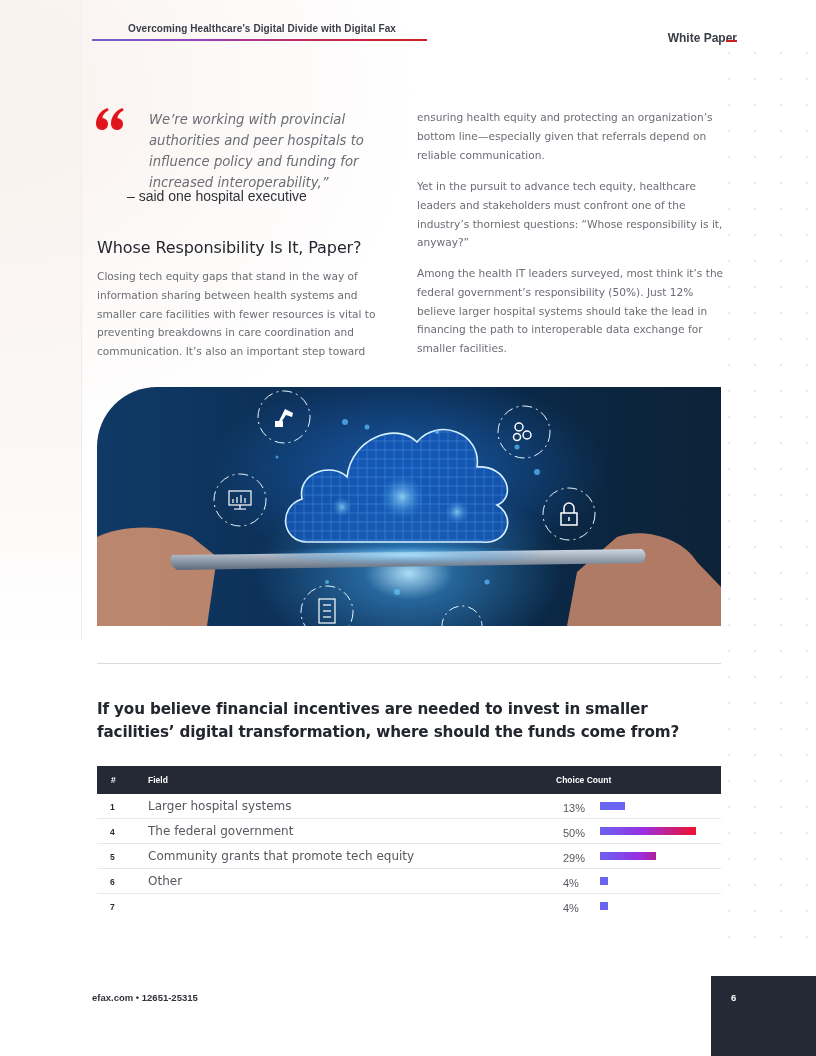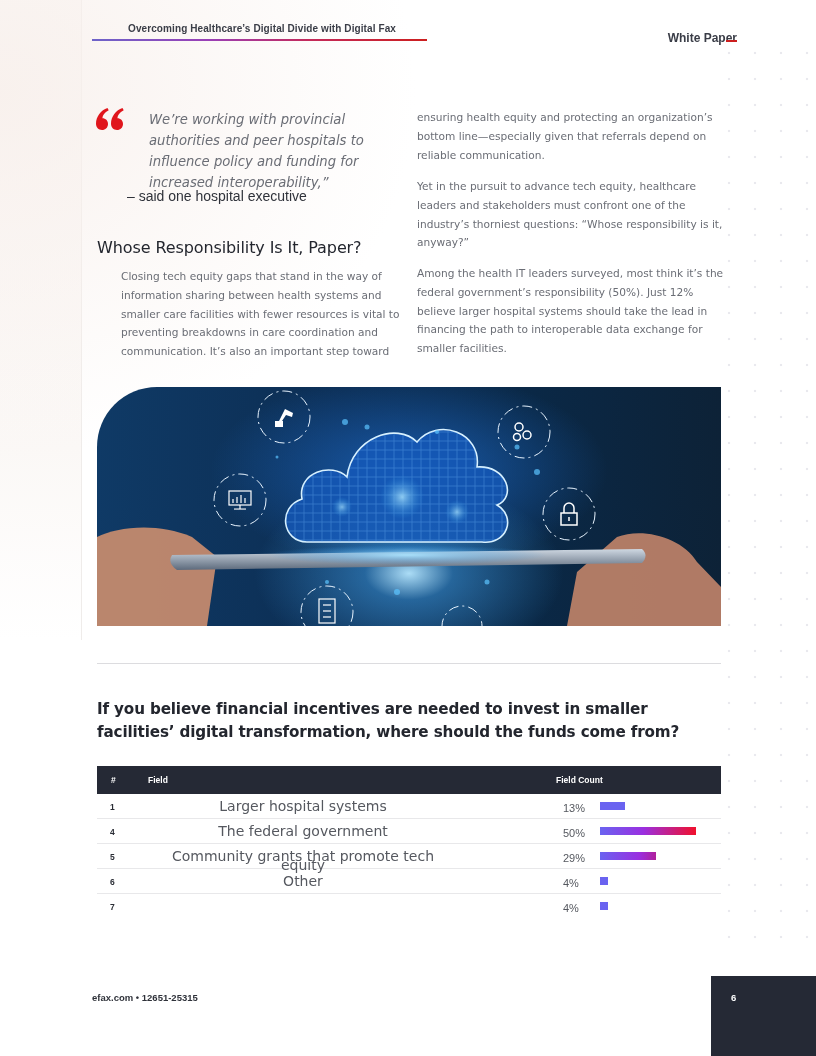--- a/index.html
+++ b/index.html
@@ -64,21 +64,21 @@
 
   
   .section-heading {
     position: absolute; left: 97px; top: 238px;
     font-family: "DejaVu Sans", sans-serif; font-size: 16px; color: #23262e; letter-spacing: -0.1px;
   }
   .body-text {
     position: absolute;
     font-family: "DejaVu Sans", sans-serif; font-size: 10.6px; line-height: 18.8px; color: #6a6d75;
   }
-  .col-left { left: 97px; top: 267px; width: 285px; margin-left: 24px; }
+  .col-left { left: 97px; top: 267px; width: 285px; }
   .col-right-1 { left: 417px; top: 108px; width: 310px; }
   .col-right-2 { left: 417px; top: 177px; width: 310px; }
   .col-right-3 { left: 417px; top: 264px; width: 310px; }
 
   
   .hero {
     position: absolute; left: 97px; top: 387px; width: 624px; height: 239px;
     border-top-left-radius: 60px;
     overflow: hidden;
     background:
@@ -109,21 +109,21 @@
   .th-field { left: 51px; }
   .th-count { left: 459px; }
   .trow { position: relative; height: 25px; border-bottom: 1px solid #e8e8ea; }
   .trow.last { border-bottom: none; height: 28px; }
   .td-num {
     position: absolute; left: 13px; top: 8px;
     font-family: "Liberation Sans", sans-serif; font-weight: 700; font-size: 8.5px; color: #2a2d35;
   }
   .td-field {
     position: absolute; left: 51px; top: 8px; width: 310px;
-    font-family: "DejaVu Sans", sans-serif; font-size: 14px; line-height: 9px; color: #55585f; text-align: center;
+    font-family: "DejaVu Sans", sans-serif; font-size: 12px; line-height: 9px; color: #55585f;
   }
   .trow.last .td-field { top: 4px; }
   .td-pct {
     position: absolute; left: 466px; top: 8px;
     font-family: Liberation Sans, sans-serif; font-size: 11px; color: #55585f;
   }
   .td-bar {
     position: absolute; left: 503px; top: 8px; height: 8px;
   }
 
@@ -248,21 +248,21 @@
 </div>
 
 <div class="divider"></div>
 
 <h2 class="survey-question">If you believe financial incentives are needed to invest in smaller facilities’ digital transformation, where should the funds come from?</h2>
 
 <div class="table">
   <div class="thead">
     <span class="th-num">#</span>
     <span class="th-field">Field</span>
-    <span class="th-count">Field Count</span>
+    <span class="th-count">Choice Count</span>
   </div>
 
   <div class="trow">
     <span class="td-num">1</span>
     <span class="td-field">Larger hospital systems</span>
     <span class="td-pct">13%</span>
     <span class="td-bar" style="width: 25px; background: rgb(106, 99, 240);"></span>
   </div>
   <div class="trow">
     <span class="td-num">4</span>

